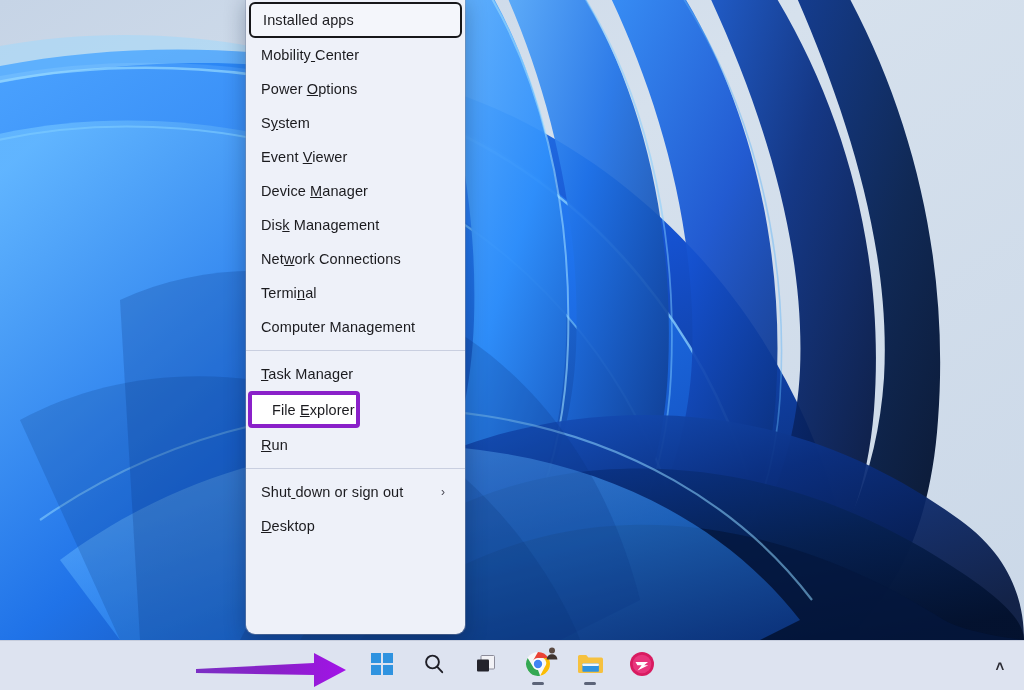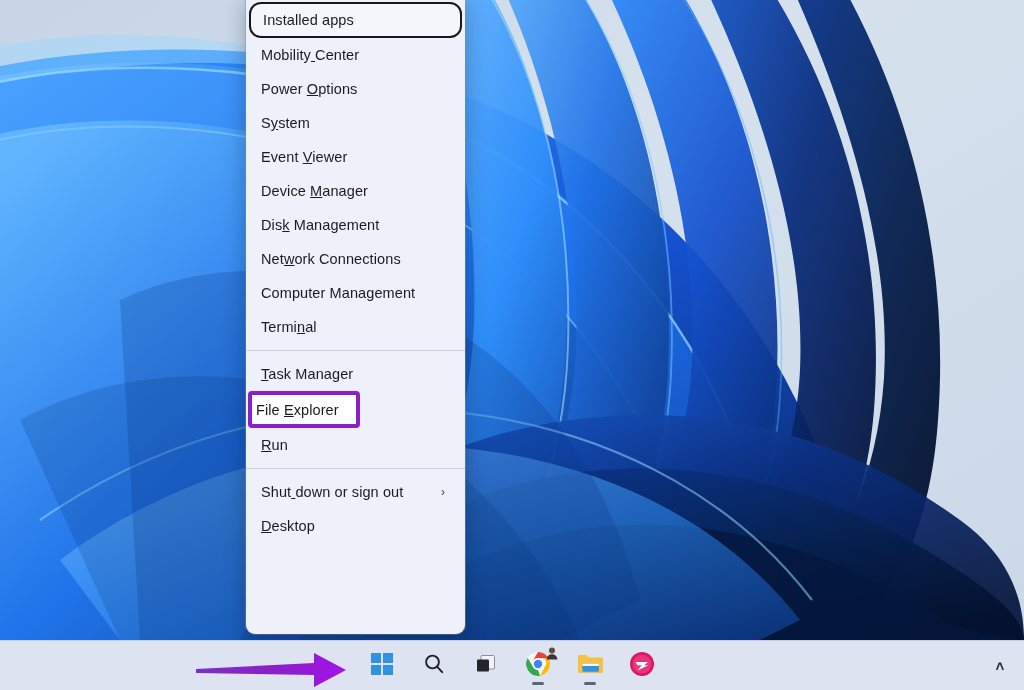--- a/index.html
+++ b/index.html
@@ -47,21 +47,21 @@
     letter-spacing: 0.1px;
     white-space: nowrap;
     cursor: default;
   }
   .menu-item .lbl { display: inline-block; }
   .menu-item u { text-decoration: underline; text-underline-offset: 1px; }
   .menu-item.focused {
     margin: 0 3px;
     padding-left: 12px;
     border: 2px solid #17171a;
-    border-radius: 12px;
+    border-radius: 6px;
     background: #f4f6fb;
     height: 36px;
   }
   .menu-item .chev {
     position: absolute;
     right: 20px;
     font-size: 12px;
     color: #4a4a55;
     line-height: 1;
   }
@@ -72,21 +72,21 @@
   }
 
   
   .menu-item.boxed {
     margin: 0 0 0 2px;
     width: 112px;
     height: 37px;
     border: 4px solid #8a20c9;
     border-radius: 4px;
     background: #ffffff;
-    padding-left: 4px;
+    padding-left: 20px;
     font-size: 14.5px;
   }
 
   
   #taskbar {
     position: absolute;
     left: 0; bottom: 0;
     width: 1024px; height: 50px;
     background: #dde3f0;
     border-top: 1px solid #c6cddd;
@@ -244,25 +244,25 @@
 
     <div class="menu-item">
       <span class="lbl">Dis<u>k</u> Management</span>
     </div>
 
     <div class="menu-item">
       <span class="lbl">Net<u>w</u>ork Connections</span>
     </div>
 
     <div class="menu-item">
+      <span class="lbl">Termi<u>n</u>al</span>
+    </div>
+
+    <div class="menu-item">
       <span class="lbl">Computer Management</span>
-    </div>
-
-    <div class="menu-item">
-      <span class="lbl">Termi<u>n</u>al</span>
     </div>
 
 
     <div class="menu-sep"></div>
 
     <div class="menu-item">
       <span class="lbl"><u>T</u>ask Manager</span>
     </div>
 
 

